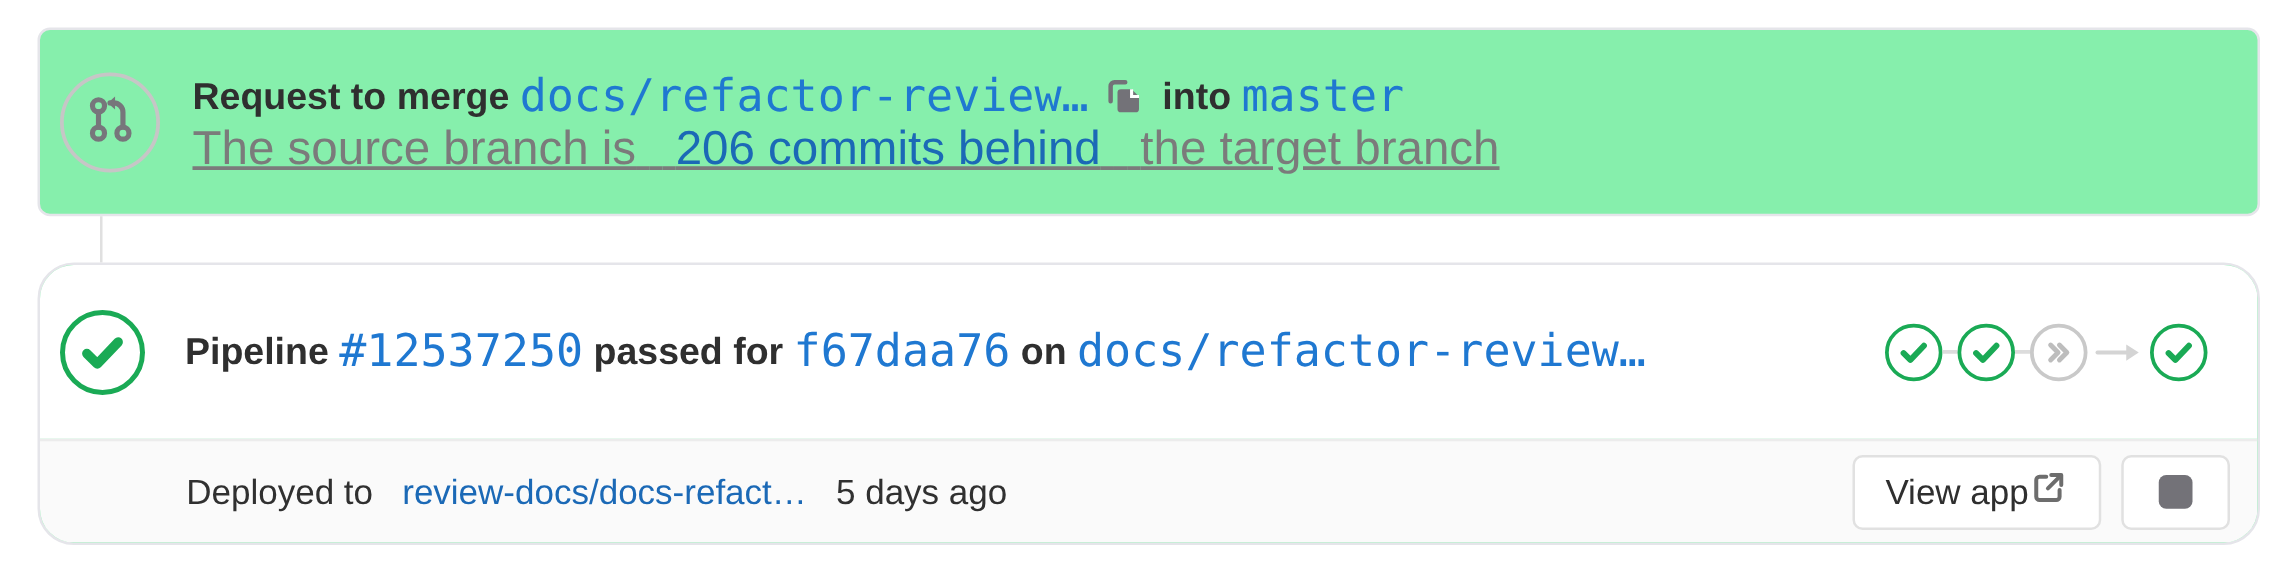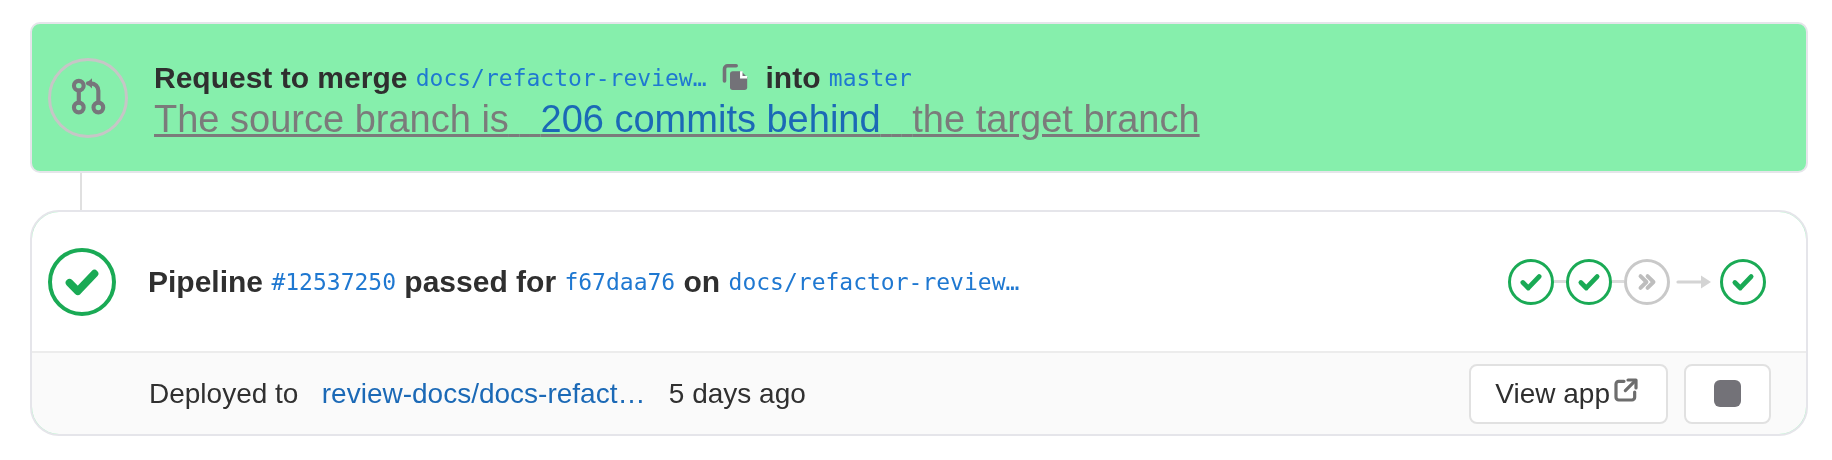--- a/index.html
+++ b/index.html
@@ -13,21 +13,21 @@
   #mr-card { top:22px; height:151px; display:flex; align-items:center;
              padding:0 22px 0 16px; }
   .avatar-circle { width:80px; height:80px; border-radius:50%;
                    border:3px solid #c6c6c6; flex:0 0 auto;
                    display:flex; align-items:center; justify-content:center; }
   .mr-text { margin-left:26px; flex:1 1 auto; min-width:0; }
   .mr-line1 { font-size:30px; line-height:42px; font-weight:bold; color:#2f2f2f;
               display:flex; align-items:center; white-space:nowrap; }
   .mr-line2 { font-size:38px; line-height:40px; color:#7b7b7b; white-space:nowrap;text-decoration:underline; }
   .ref { font-family:"DejaVu Sans Mono", monospace; font-weight:normal;
-         font-size:23px; color:#1f78d1; text-decoration:none; }
+         font-size:36px; color:#1f78d1; text-decoration:none; }
   .link { color:#1b69b6; text-decoration:none; }
   .sp { white-space:pre; }
   .copy-btn { display:inline-flex; margin:0 14px 0 12px; cursor:pointer; }
 
   .hdr-buttons { display:flex; align-items:center; gap:16px; flex:0 0 auto; }
   .btn { display:inline-flex; align-items:center; justify-content:center;
          height:66px; padding:0 28px; background:#fff;
          border:2px solid #e1e1e1; border-radius:8px;
          font-size:29px; color:#2f2f2f; cursor:pointer; white-space:nowrap; }
   .btn-icon { padding:0 20px; gap:14px; }
@@ -50,21 +50,21 @@
                color:#2f2f2f; white-space:nowrap; display:flex; align-items:center; }
 
   .mini-graph { display:flex; align-items:center; flex:0 0 auto; }
   .stage { width:46px; height:46px; border-radius:50%; background:#fff;
            display:flex; align-items:center; justify-content:center; cursor:pointer; }
   .stage.passed  { border:3px solid #1aaa55; }
   .stage.skipped { border:3px solid #c9c9c9; }
   .stage-link { width:12px; height:3px; background:#dcdcdc; }
 
   .deploy-row { flex:1 1 auto; background:#fafafa; border-top:2px solid #ececec;
-                display:flex; align-items:center; padding:0 35px 0 117px; }
+                display:flex; align-items:center; padding:0 22px 0 117px; }
   .deploy-text { font-size:28px; color:#303030; white-space:nowrap; flex:1 1 auto; }
   .deploy-btns { display:flex; align-items:center; gap:16px; }
   .btn-small { height:60px; font-size:28px; padding:0 24px; gap:0; }
   .stop-square { width:27px; height:27px; border-radius:6px; background:#737278; }
 </style>
 </head>
 <body>
 
 <div class="card" id="mr-card">
 

